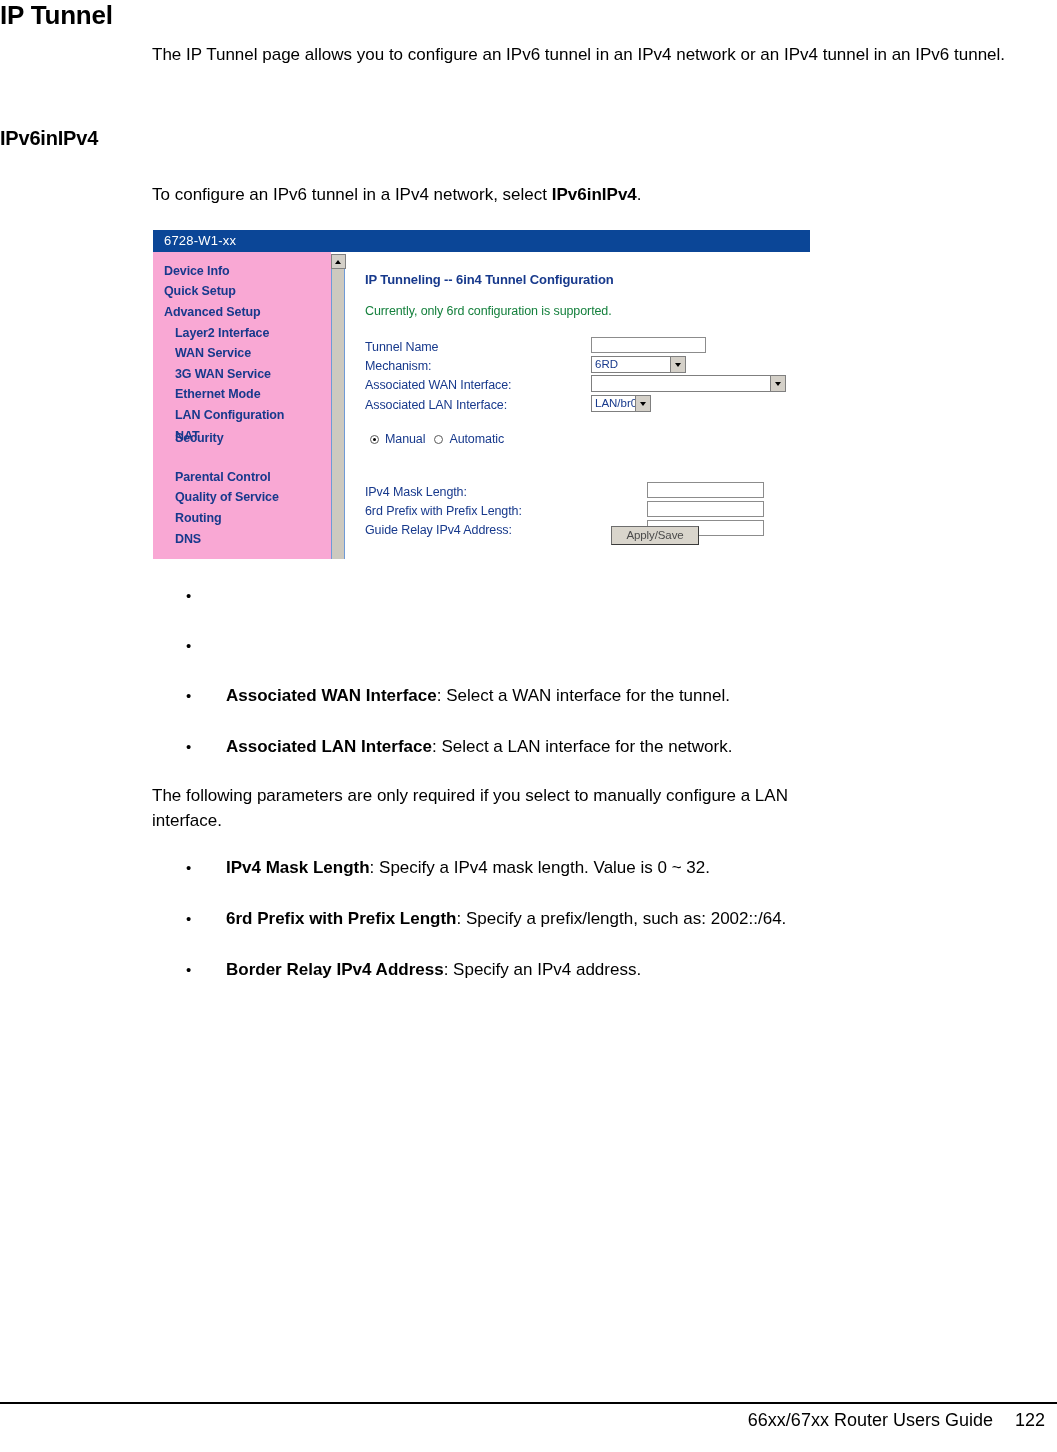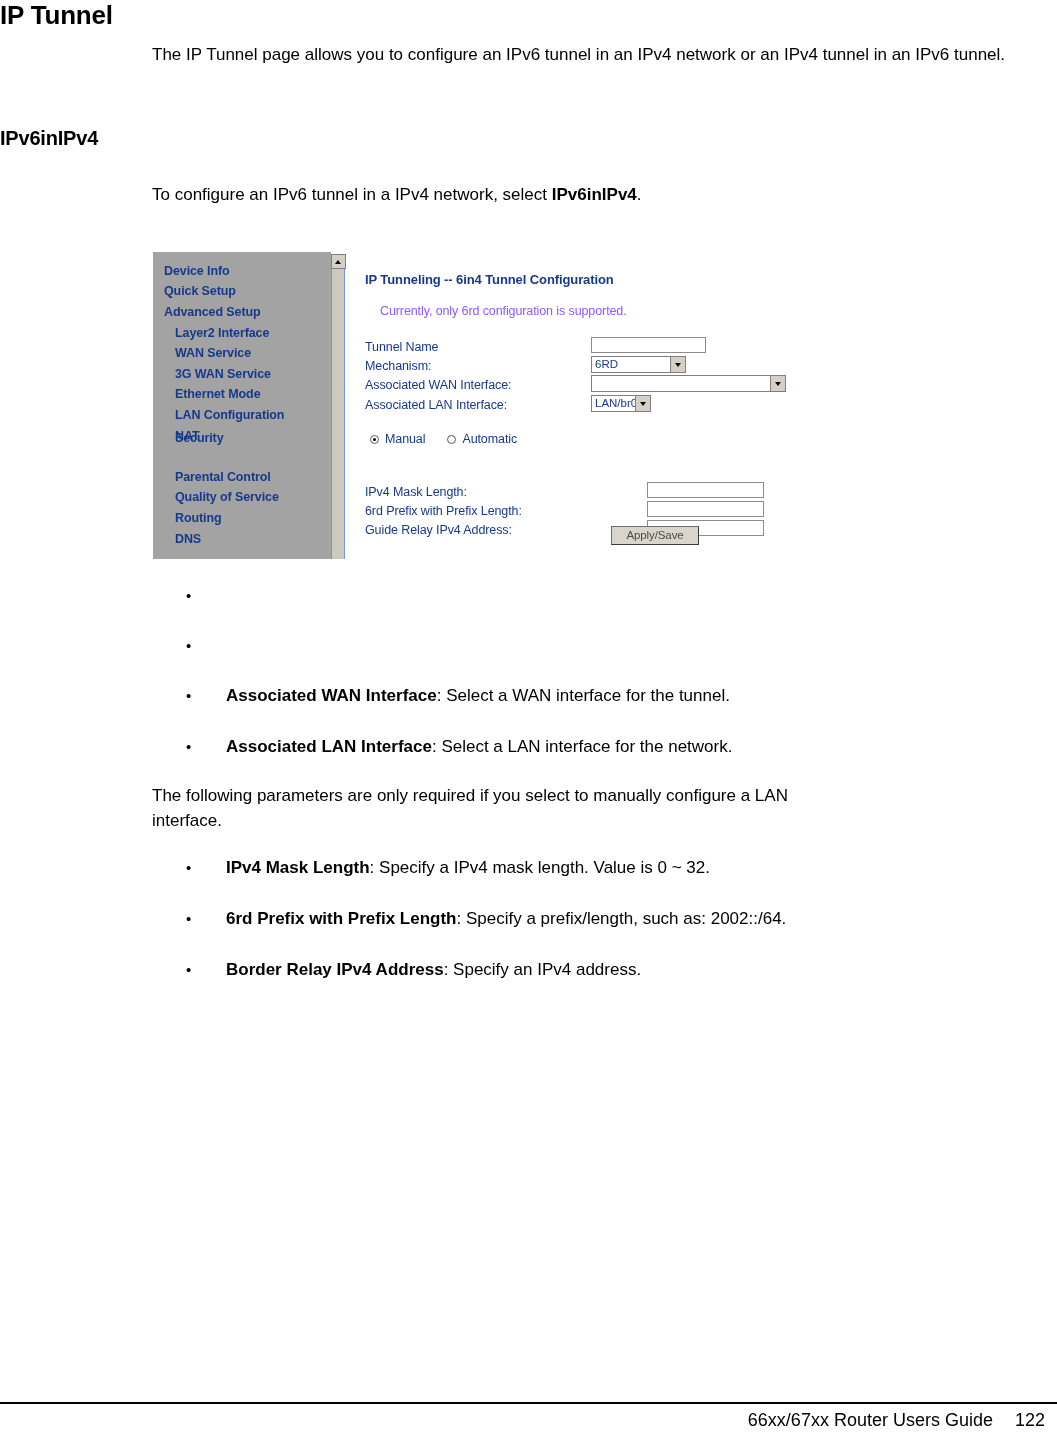--- a/index.html
+++ b/index.html
@@ -103,21 +103,21 @@
     white-space: nowrap;
   }
 
   
   #nav-panel {
     position: absolute;
     left: 0px;
     top: 22px;
     width: 178px;
     height: 307px;
-    background: #a3a3a3;
+    background: #f9a8d4;
   }
   .nav-item {
     position: absolute;
     left: 11px;
     color: #17398c;
     font-size: 12.5px;
     font-weight: bold;
     letter-spacing: -0.1px;
     white-space: nowrap;
     line-height: 14px;
@@ -172,23 +172,23 @@
     top: 20px;
     color: #17398c;
     font-size: 13px;
     font-weight: bold;
     letter-spacing: -0.1px;
     white-space: nowrap;
     text-align: center;
   }
   #page-subtext {
     position: absolute;
-    left: 32px;
+    left: 17px;
     top: 52px;
-    color: #8b5cf6;
+    color: #15803d;
     font-size: 12.5px;
     letter-spacing: -0.1px;
     white-space: nowrap;
   }
 
   .fld-label {
     position: absolute;
     left: 17px;
     color: #17398c;
     font-size: 12.5px;
@@ -250,21 +250,21 @@
   #radio-row {
     position: absolute;
     left: 22px;
     top: 180px;
     display: flex;
     align-items: center;
   }
   .radio-wrap {
     display: flex;
     align-items: center;
-    margin-right: 22px;
+    margin-right: 9px;
   }
   .radio {
     width: 9px;
     height: 9px;
     border: 1px solid #5a5a5a;
     border-radius: 50%;
     background: #ffffff;
     box-sizing: border-box;
     position: relative;
     margin-right: 6px;
@@ -329,20 +329,23 @@
 <div class="h1">IP Tunnel</div>
 
 <div class="para" id="intro-para">The IP Tunnel page allows you to configure an IPv6 tunnel in an IPv4 network or an IPv4 tunnel in an IPv6 tunnel.</div>
 
 <div class="h2">IPv6inIPv4</div>
 
 <div class="para" id="select-para"><span>To configure an IPv6 tunnel in a IPv4 network, select </span><b>IPv6inIPv4</b><span>.</span></div>
 
 <div id="figure">
 
+  <div id="figure-titlebar">
+    <div class="tb-text">6728-W1-xx</div>
+  </div>
 
   <div id="nav-panel">
     <div class="nav-item" style="top:12px">Device Info</div>
     <div class="nav-item" style="top:32px">Quick Setup</div>
     <div class="nav-item" style="top:53px">Advanced Setup</div>
     <div class="nav-item sub" style="top:74px">Layer2 Interface</div>
     <div class="nav-item sub" style="top:94px">WAN Service</div>
     <div class="nav-item sub" style="top:115px">3G WAN Service</div>
     <div class="nav-item sub" style="top:135px">Ethernet Mode</div>
     <div class="nav-item sub" style="top:156px">LAN Configuration</div>

